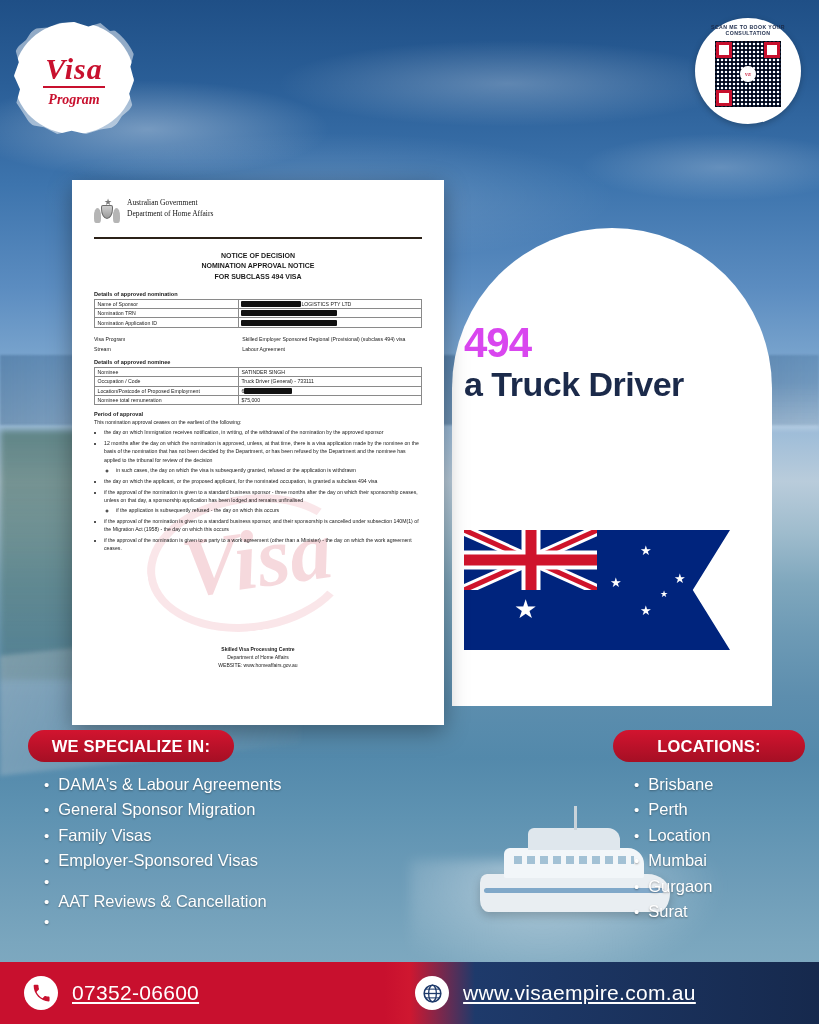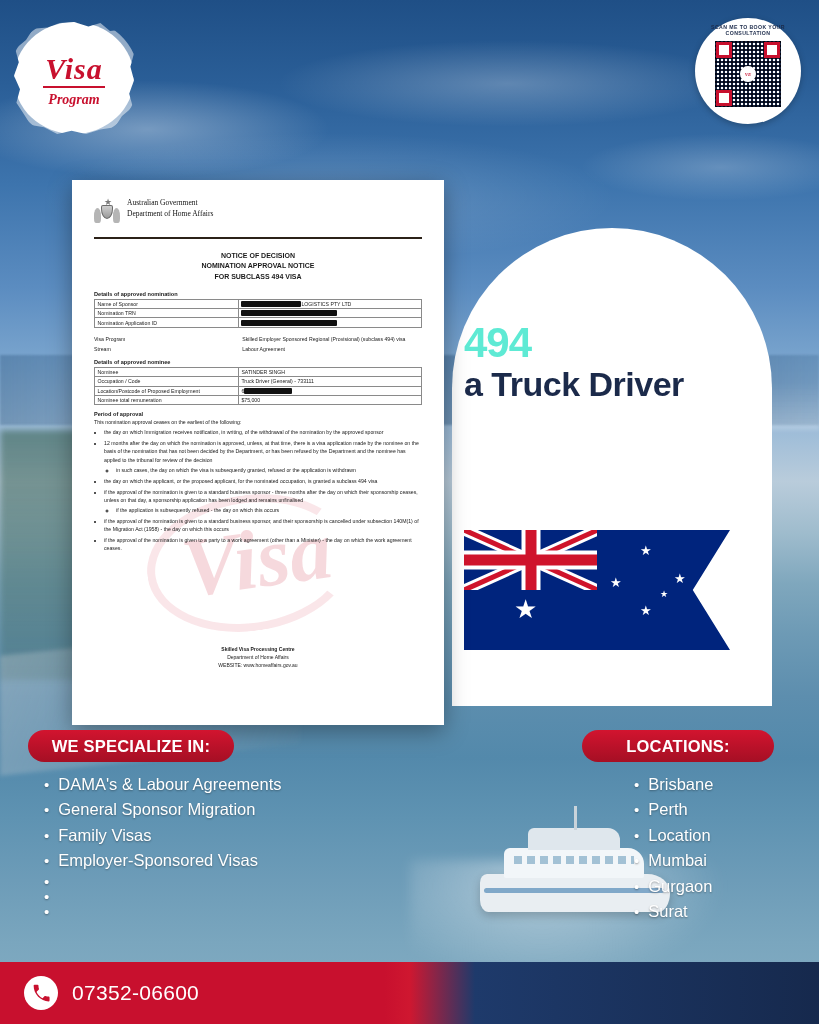--- a/index.html
+++ b/index.html
@@ -176,21 +176,21 @@
   }
   .right-panel::after {
     content: ""; position: absolute; left: 0; bottom: 0; width: 100%; height: 120px;
     background: #fff; border-radius: 0 0 0 0;
   }
   .headline {
     position: absolute; left: 464px; top: 322px; width: 300px;
   }
   .headline .num {
     font-family: "Liberation Sans", sans-serif;
-    font-weight: bold; font-size: 42px; color: #5eead4; line-height: 1.0;
+    font-weight: bold; font-size: 42px; color: #d946ef; line-height: 1.0;
     letter-spacing: -1px;
   }
   .headline .l1, .headline .l2, .headline .l3 {
     font-weight: bold; font-size: 34px; color: #1b2a4a; line-height: 1.18;
     letter-spacing: -0.5px;
   }
 
   
   .flag {
     position: absolute; left: 464px; top: 530px; width: 266px; height: 120px;
@@ -287,21 +287,21 @@
   .doc-footer .sub { font-weight: normal; }
 
   
   .spec-badge {
     position: absolute; left: 28px; top: 730px; width: 206px; height: 32px;
     background: linear-gradient(to bottom,#d2142f,#a50f24);
     border-radius: 16px; display: flex; align-items: center; justify-content: center;
     color: #fff; font-weight: bold; font-size: 16.5px; letter-spacing: .2px;
   }
   .loc-badge {
-    position: absolute; left: 582px; top: 730px; width: 192px; height: 32px;
+    position: absolute; left: 613px; top: 730px; width: 192px; height: 32px;
     background: linear-gradient(to bottom,#d2142f,#a50f24);
     border-radius: 16px; display: flex; align-items: center; justify-content: center;
     color: #fff; font-weight: bold; font-size: 16.5px; letter-spacing: .2px;
   }
   .spec-list { position: absolute; left: 44px; top: 772px; width: 380px; }
   .loc-list { position: absolute; left: 634px; top: 772px; width: 180px; }
   .bullet-line {
     display: flex; align-items: baseline; gap: 9px;
     color: #fff; font-size: 16.5px; line-height: 1.54;
     text-shadow: 0 1px 2px rgba(0,0,0,0.35);
@@ -314,21 +314,21 @@
     background: linear-gradient(to right,#c8102e 0%, #c8102e 47%, #cf1730 50%, #1e3a6b 58%, #16294d 100%);
     display: flex; align-items: center;
   }
   .footer-left { display: flex; align-items: center; gap: 14px; padding-left: 24px; width: 48%; }
   .footer-right { display: flex; align-items: center; gap: 14px; padding-left: 22px; }
   .circ-icon {
     width: 34px; height: 34px; border-radius: 50%; background: #fff;
     display: flex; align-items: center; justify-content: center; flex: none;
   }
   .circ-icon svg { width: 21px; height: 21px; }
-  .footer-text { color: #fff; font-size: 21px; letter-spacing: .3px; }
+  .footer-text { color: #fff; font-size: 21px; letter-spacing: .3px; text-decoration: underline; }
 </style>
 </head>
 <body>
 
 <div class="bg">
   <div class="bg-clouds"></div>
   <div class="bg-skyline"></div>
   <div class="bg-city"></div>
   <div class="bg-land"></div>
   <div class="bg-road"></div>
@@ -512,20 +512,21 @@
     </div>
   <div class="bullet-line">
       <span class="bullet-dot">•</span>
       <span>Employer-Sponsored Visas</span>
     </div>
   <div class="bullet-line">
       <span class="bullet-dot">•</span>
     </div>
   <div class="bullet-line">
       <span class="bullet-dot">•</span>
+      <span>AAT Reviews &amp; Cancellation</span>
     </div>
   <div class="bullet-line">
       <span class="bullet-dot">•</span>
     </div>
 </div>
 
 <div class="loc-badge">
   <span>LOCATIONS:</span>
 </div>
 <div class="loc-list">
@@ -557,13 +558,25 @@
 
 <div class="footer">
   <div class="footer-left">
     <div class="circ-icon">
       <svg viewBox="0 0 24 24" aria-hidden="true">
           <path fill="#c8102e" d="M6.6 10.8c1.4 2.8 3.8 5.1 6.6 6.6l2.2-2.2c.3-.3.7-.4 1.1-.3 1.2.4 2.4.6 3.7.6.6 0 1 .4 1 1V20c0 .6-.4 1-1 1C11.2 21 3 12.8 3 2.9c0-.6.4-1 1-1h3.5c.6 0 1 .4 1 1 0 1.3.2 2.5.6 3.7.1.4 0 .8-.3 1.1l-2.2 2.1z"></path>
         </svg>
     </div>
     <div class="footer-text">07352-06600</div>
   </div>
+  <div class="footer-right">
+    <div class="circ-icon">
+      <svg viewBox="0 0 24 24" aria-hidden="true">
+        <circle cx="12" cy="12" r="9.5" fill="none" stroke="#1e3a6b" stroke-width="1.8"></circle>
+        <ellipse cx="12" cy="12" rx="4.4" ry="9.5" fill="none" stroke="#1e3a6b" stroke-width="1.5"></ellipse>
+        <line x1="2.5" y1="12" x2="21.5" y2="12" stroke="#1e3a6b" stroke-width="1.5"></line>
+        <line x1="4" y1="7" x2="20" y2="7" stroke="#1e3a6b" stroke-width="1.2"></line>
+        <line x1="4" y1="17" x2="20" y2="17" stroke="#1e3a6b" stroke-width="1.2"></line>
+      </svg>
+    </div>
+    <div class="footer-text">www.visaempire.com.au</div>
+  </div>
 </div>
 
 </body></html>

